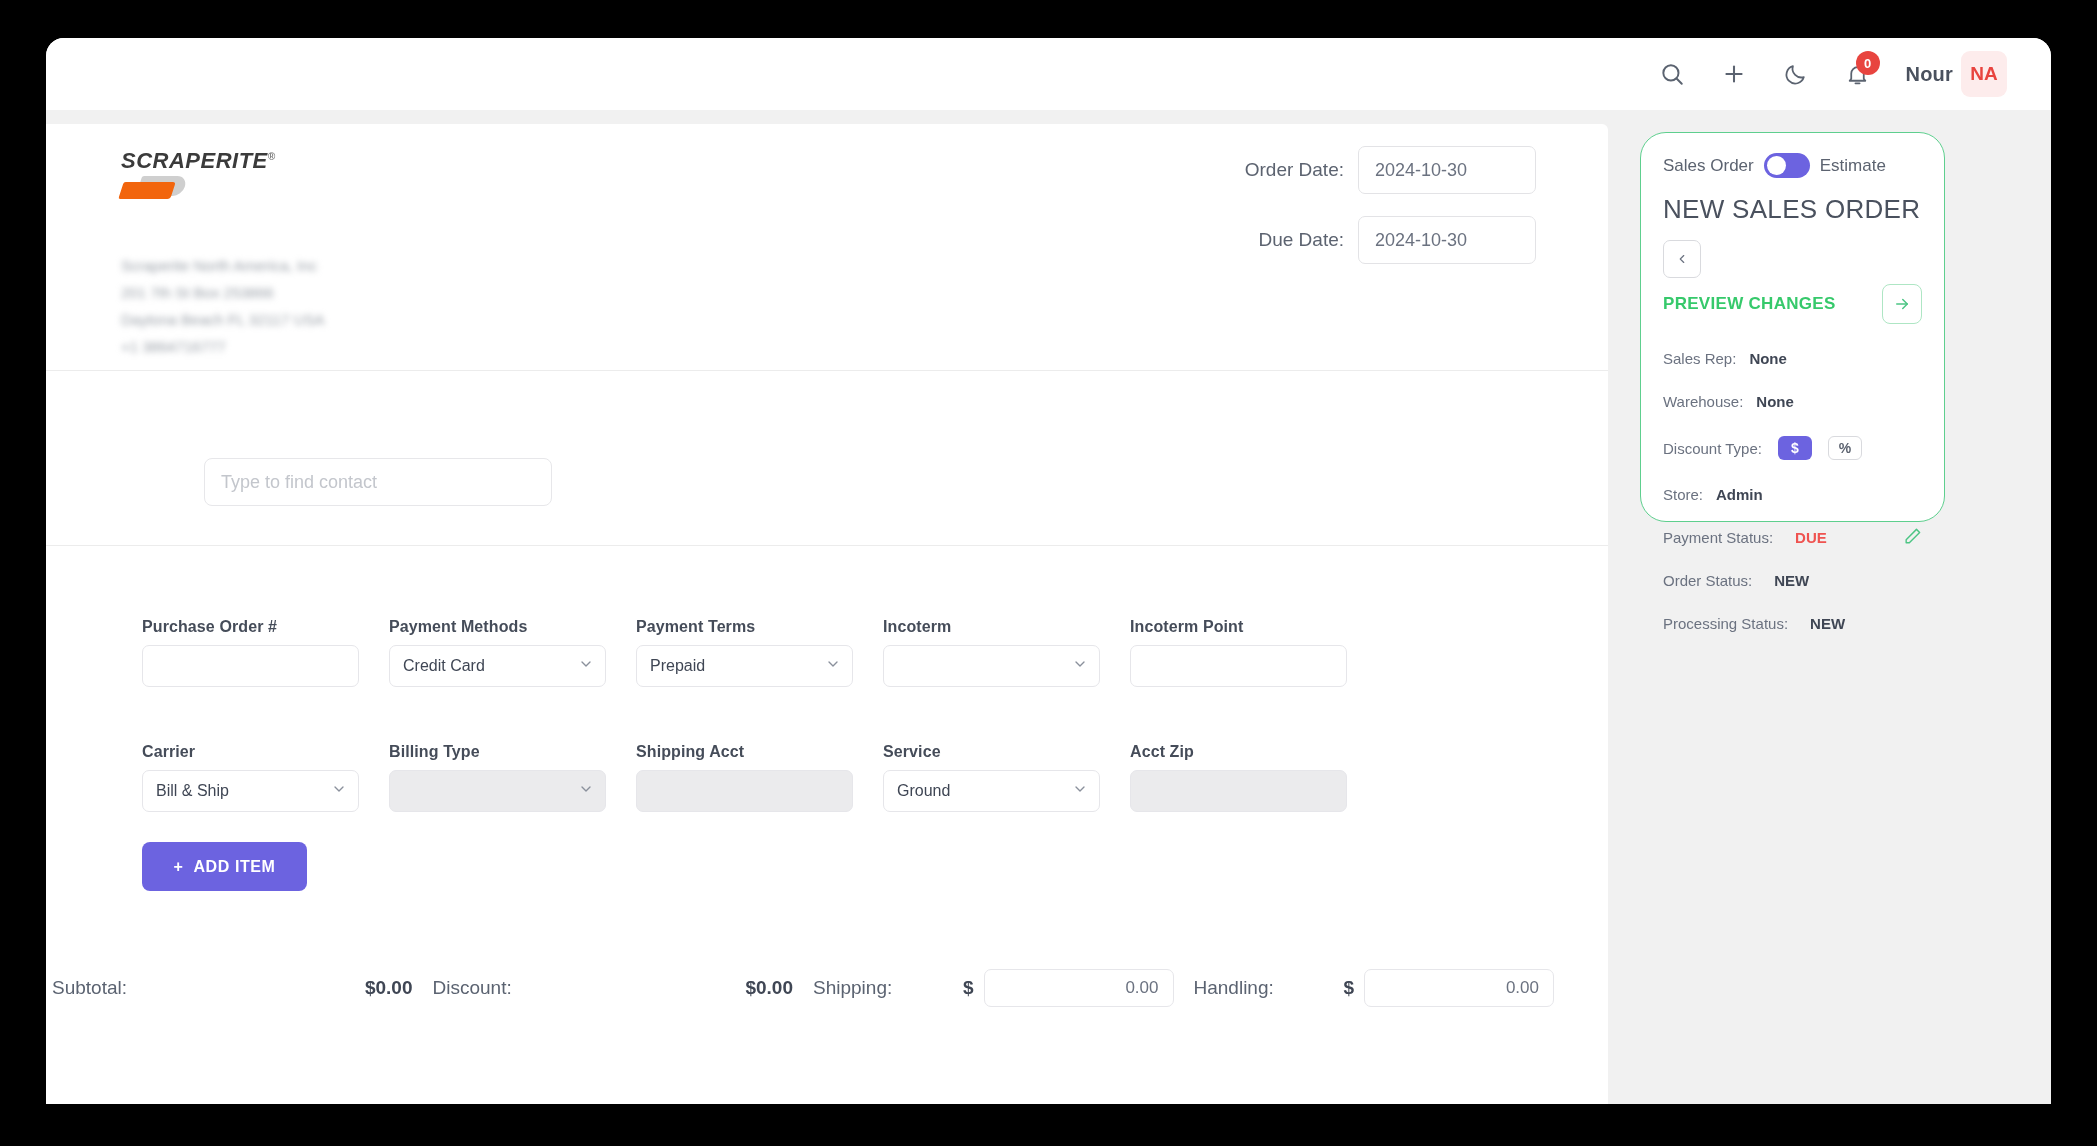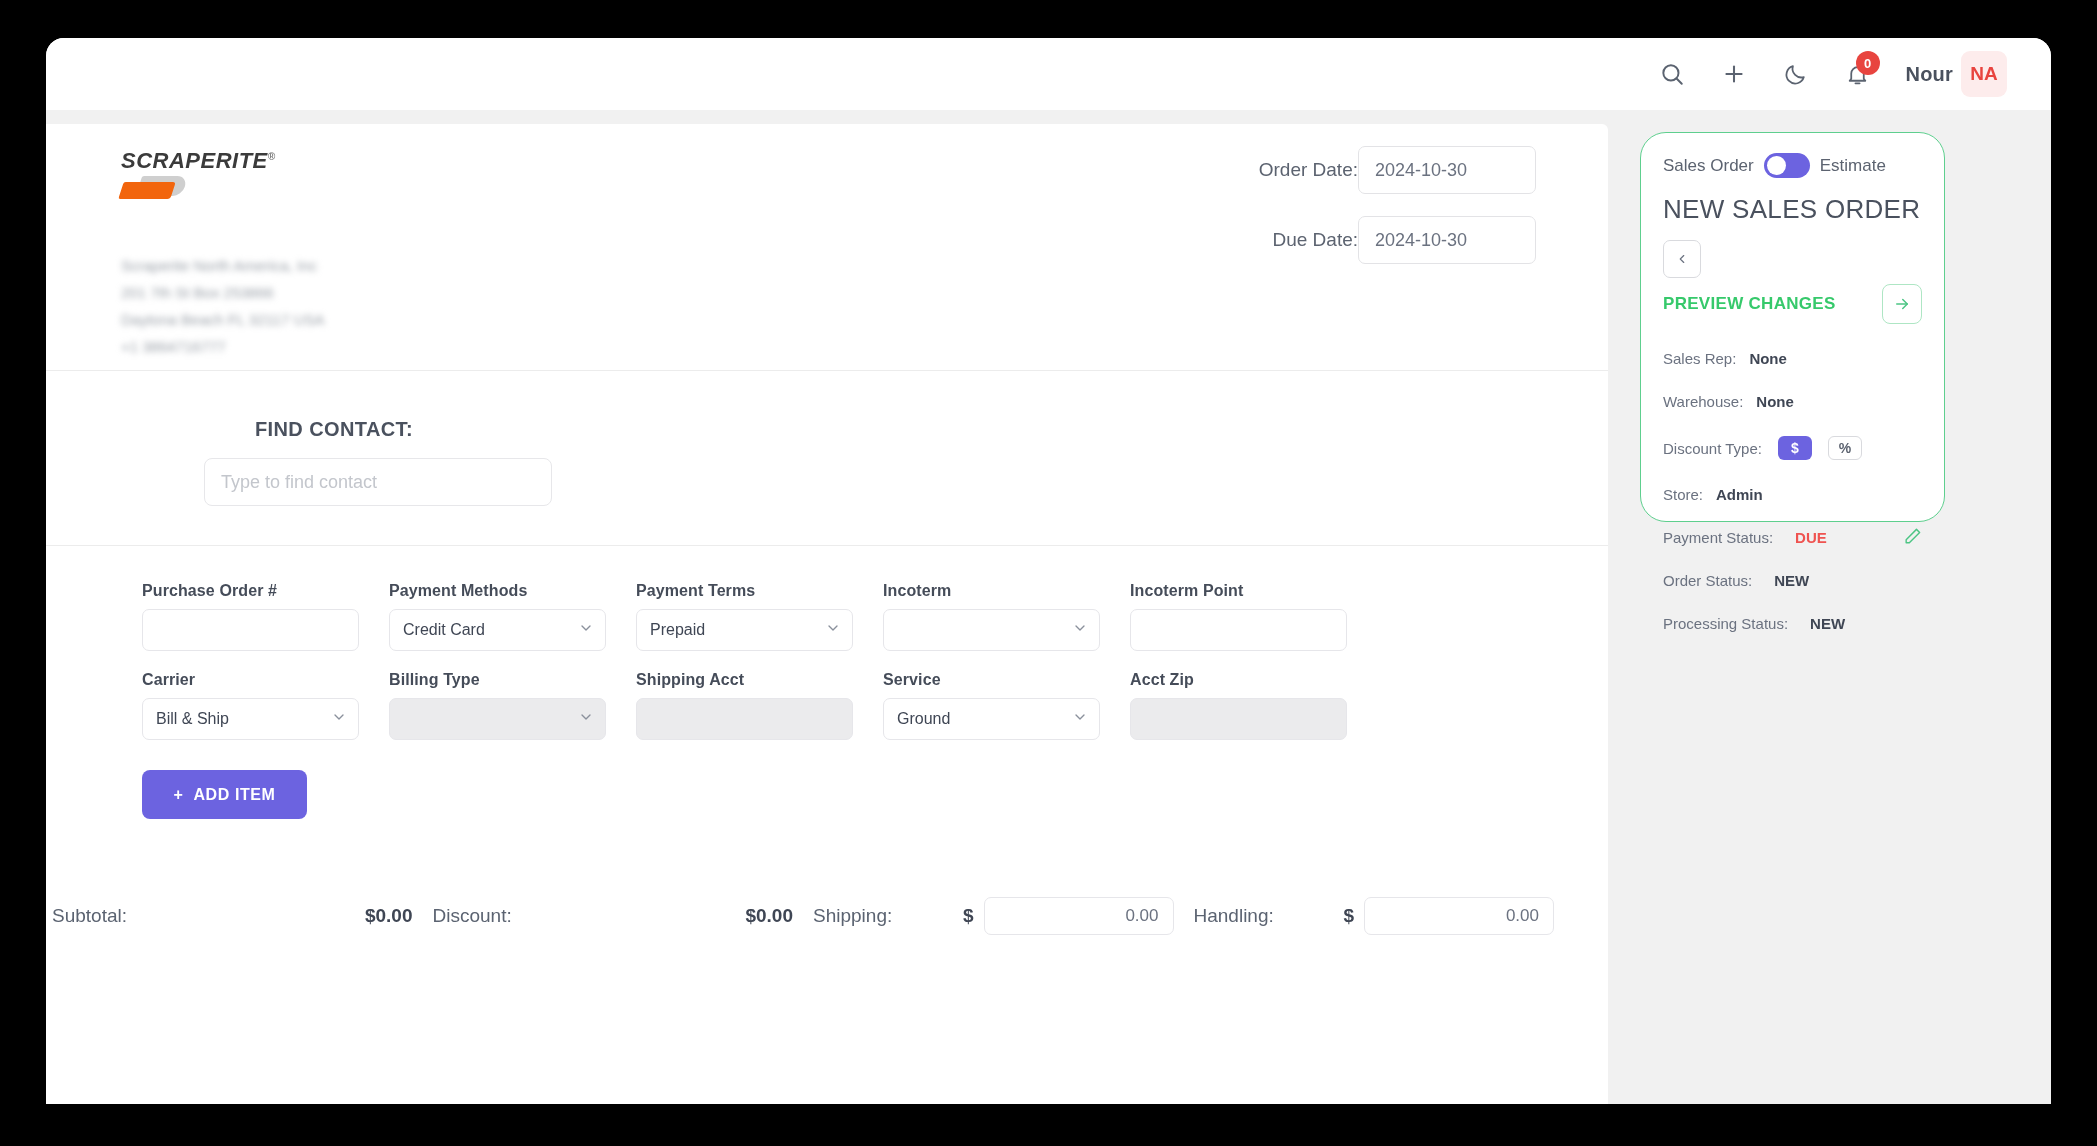--- a/index.html
+++ b/index.html
@@ -87,21 +87,21 @@
     width: 52px; height: 17px; background: #f2650d;
     border-radius: 2px 3px 3px 2px; transform: skewX(-18deg);
   }
   #addr {
     position: absolute; left: 75px; top: 128px;
     filter: blur(3.4px); color: #9aa0a8; font-size: 15px; line-height: 27px;
     user-select: none;
   }
   .date-row {
     position: absolute; right: 72px;
-    display: flex; align-items: center; 
+    display: flex; align-items: center; gap: 14px;
   }
   .date-label { font-size: 19px; color: #5c6370; }
   .date-input {
     width: 178px; height: 48px;
     border: 1px solid #e3e3e6; border-radius: 7px;
     background: #fff; color: #6b7280; font-size: 18px;
     padding: 0 16px; font-family: inherit;
   }
   
   #contact-block {
@@ -120,21 +120,21 @@
   }
   #contact-input::placeholder { color: #c3c6cc; }
   
   #form-grid {
     position: relative; padding: 36px 0 0 96px;
   }
   .frow { display: flex; gap: 0px; margin-bottom: 20px; }
   .fcell { width: 247px; }
   .flabel {
     font-size: 16px; font-weight: 700; color: #454c59;
-    margin-bottom: 9px; letter-spacing: .1px;
+    margin-bottom: 9px; letter-spacing: .1px; margin-top: 36px;
   }
   .finput {
     width: 217px; height: 42px;
     border: 1px solid #e6e6ea; border-radius: 7px;
     background: #fff; font-size: 16px; color: #3f4654;
     padding: 0 13px; font-family: inherit;
   }
   .finput.disabled { background: #ebebed; border-color: #e6e6ea; }
   .fselect {
     width: 217px; height: 42px; position: relative;
@@ -298,21 +298,20 @@
         </div>
         <div class="date-row" style="top:92px;">
           <span class="date-label">Due Date:</span>
           <input class="date-input" value="2024-10-30" style="">
         </div>
       </div>
 
       <div class="divider"></div>
 
       <div id="contact-block">
-        <div id="contact-label">FIND CONTACT:</div>
         <input id="contact-input" placeholder="Type to find contact" style="">
       </div>
 
       <div class="divider"></div>
 
       <div id="form-grid">
         <div class="frow">
           <div class="fcell">
             <div class="flabel">Purchase Order #</div>
             <input class="finput" value="" style="">

